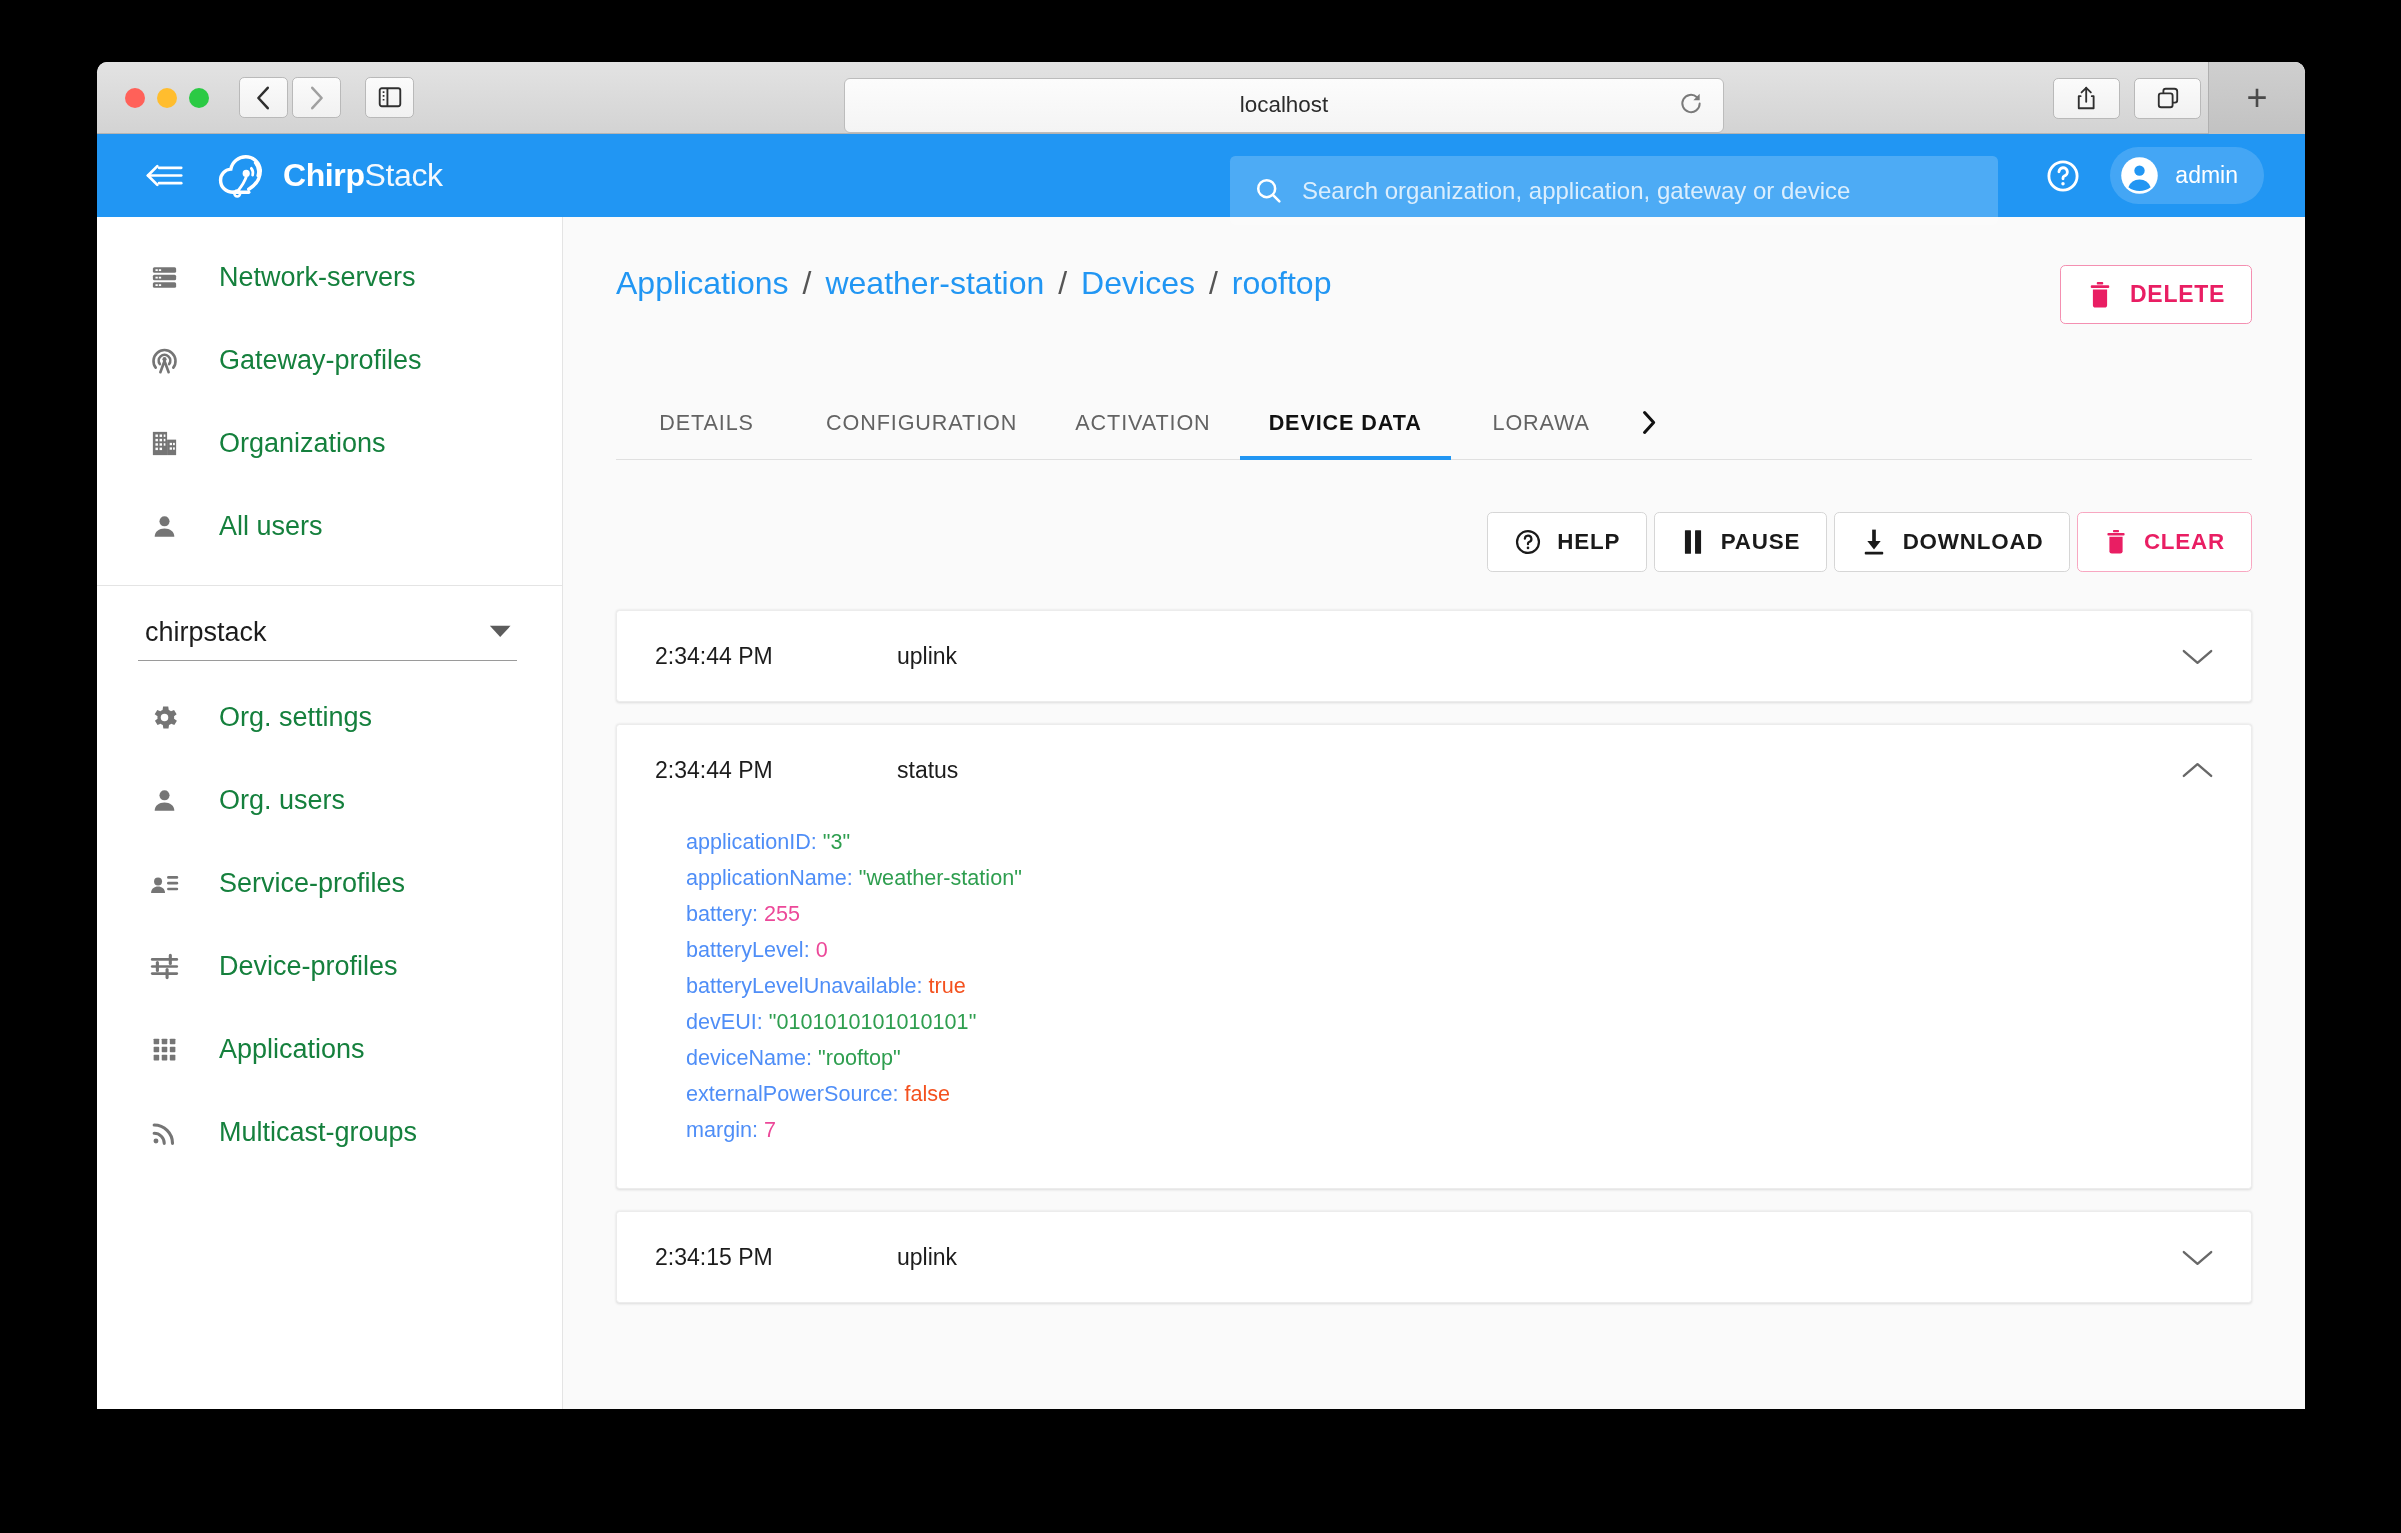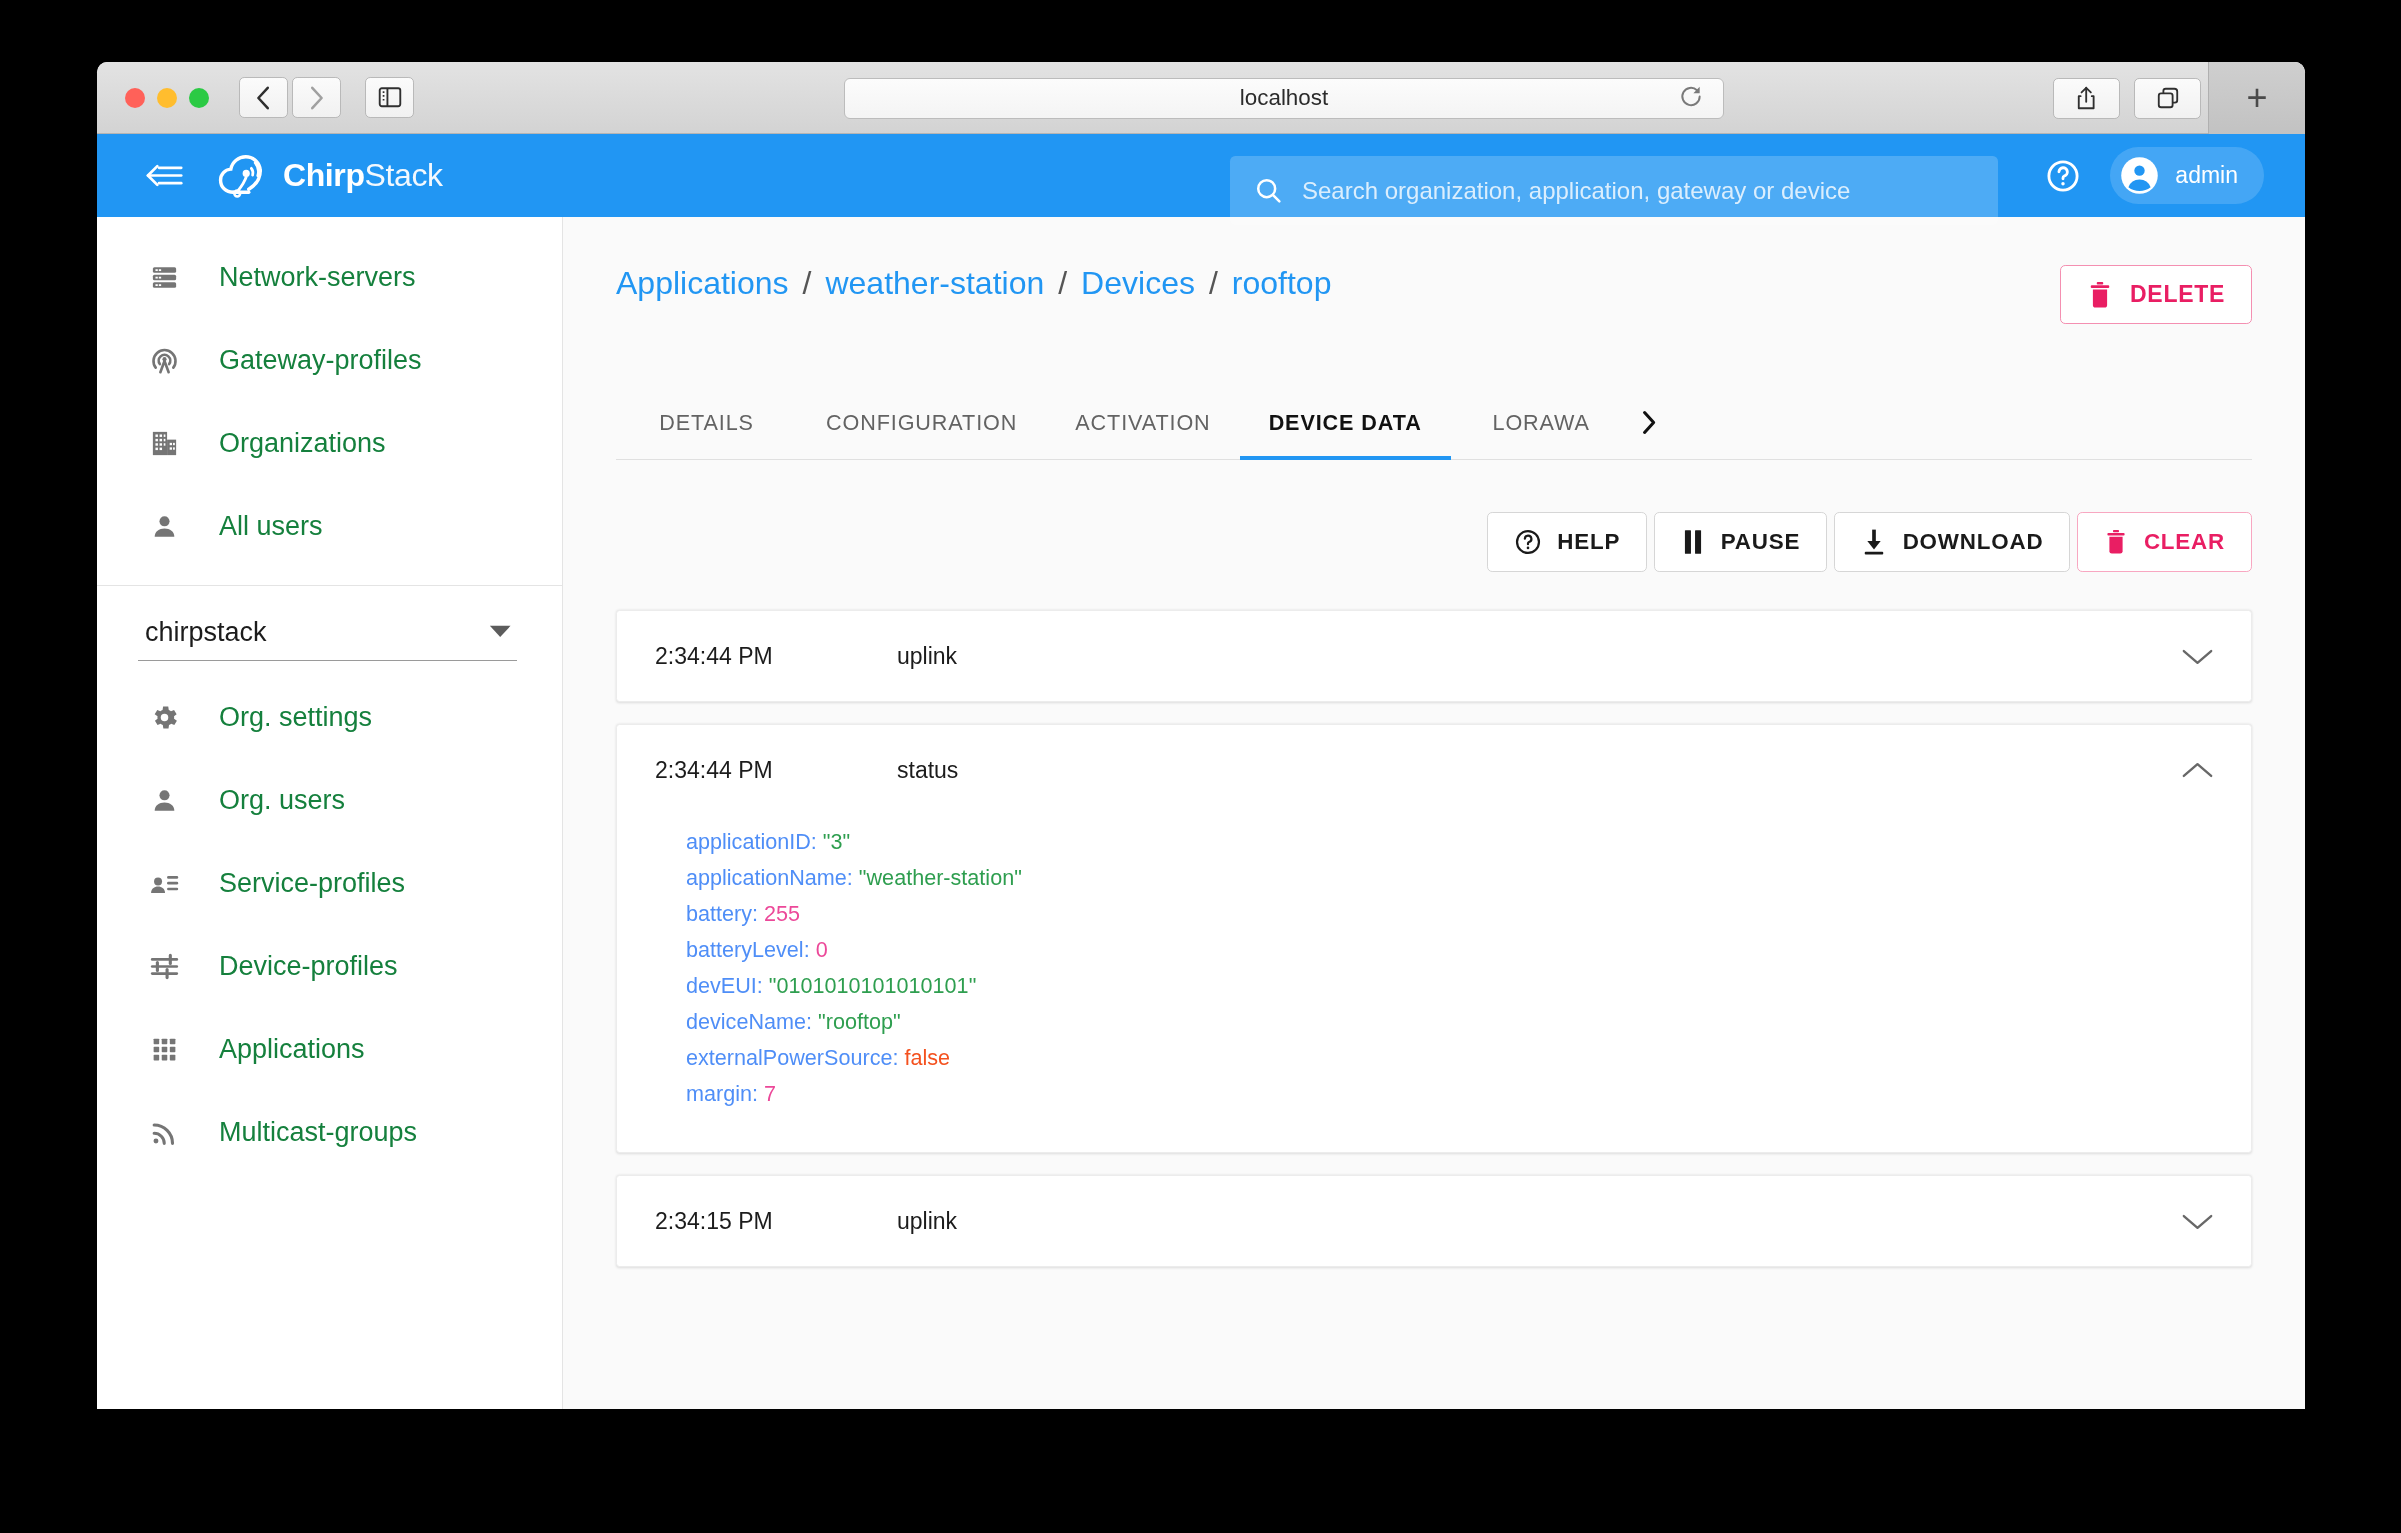--- a/index.html
+++ b/index.html
@@ -43,21 +43,21 @@
     border-radius: 5.2px;
     display: flex; align-items: center; justify-content: center;
     color: #2f2f2f;
   }
   .chrome-btn.dim { color: #a0a0a0; }
   .sidebar-toggle-wrap { margin-left: 24px; }
 
   #url-bar {
     position: absolute;
     left: 747px; top: 15.5px;
-    width: 880px; height: 41px;
+    width: 880px; height: 55px;
     background: linear-gradient(to bottom,#fcfcfc,#f4f4f4);
     border: 0.9px solid #bcbcbc;
     border-radius: 6px;
     display: flex; align-items: center; justify-content: center;
   }
   #url-text { font-size: 22.4px; color: #2b2b2b; }
   #reload-icon { position: absolute; right: 19px; top: 50%; transform: translateY(-50%); color: #7a7a7a; }
 
   .right-chrome {
     position: absolute; right: 104px; top: 15.5px;
@@ -611,20 +611,24 @@
             </div>
             <div class="json-line">
               <span class="json-key">battery</span><span>:</span>
               <span class="json-num">255</span>
             </div>
             <div class="json-line">
               <span class="json-key">batteryLevel</span><span>:</span>
               <span class="json-num">0</span>
             </div>
             <div class="json-line">
+              <span class="json-key">batteryLevelUnavailable</span><span>:</span>
+              <span class="json-bool">true</span>
+            </div>
+            <div class="json-line">
               <span class="json-key">devEUI</span><span>:</span>
               <span class="json-str">"0101010101010101"</span>
             </div>
             <div class="json-line">
               <span class="json-key">deviceName</span><span>:</span>
               <span class="json-str">"rooftop"</span>
             </div>
             <div class="json-line">
               <span class="json-key">externalPowerSource</span><span>:</span>
               <span class="json-bool">false</span>

